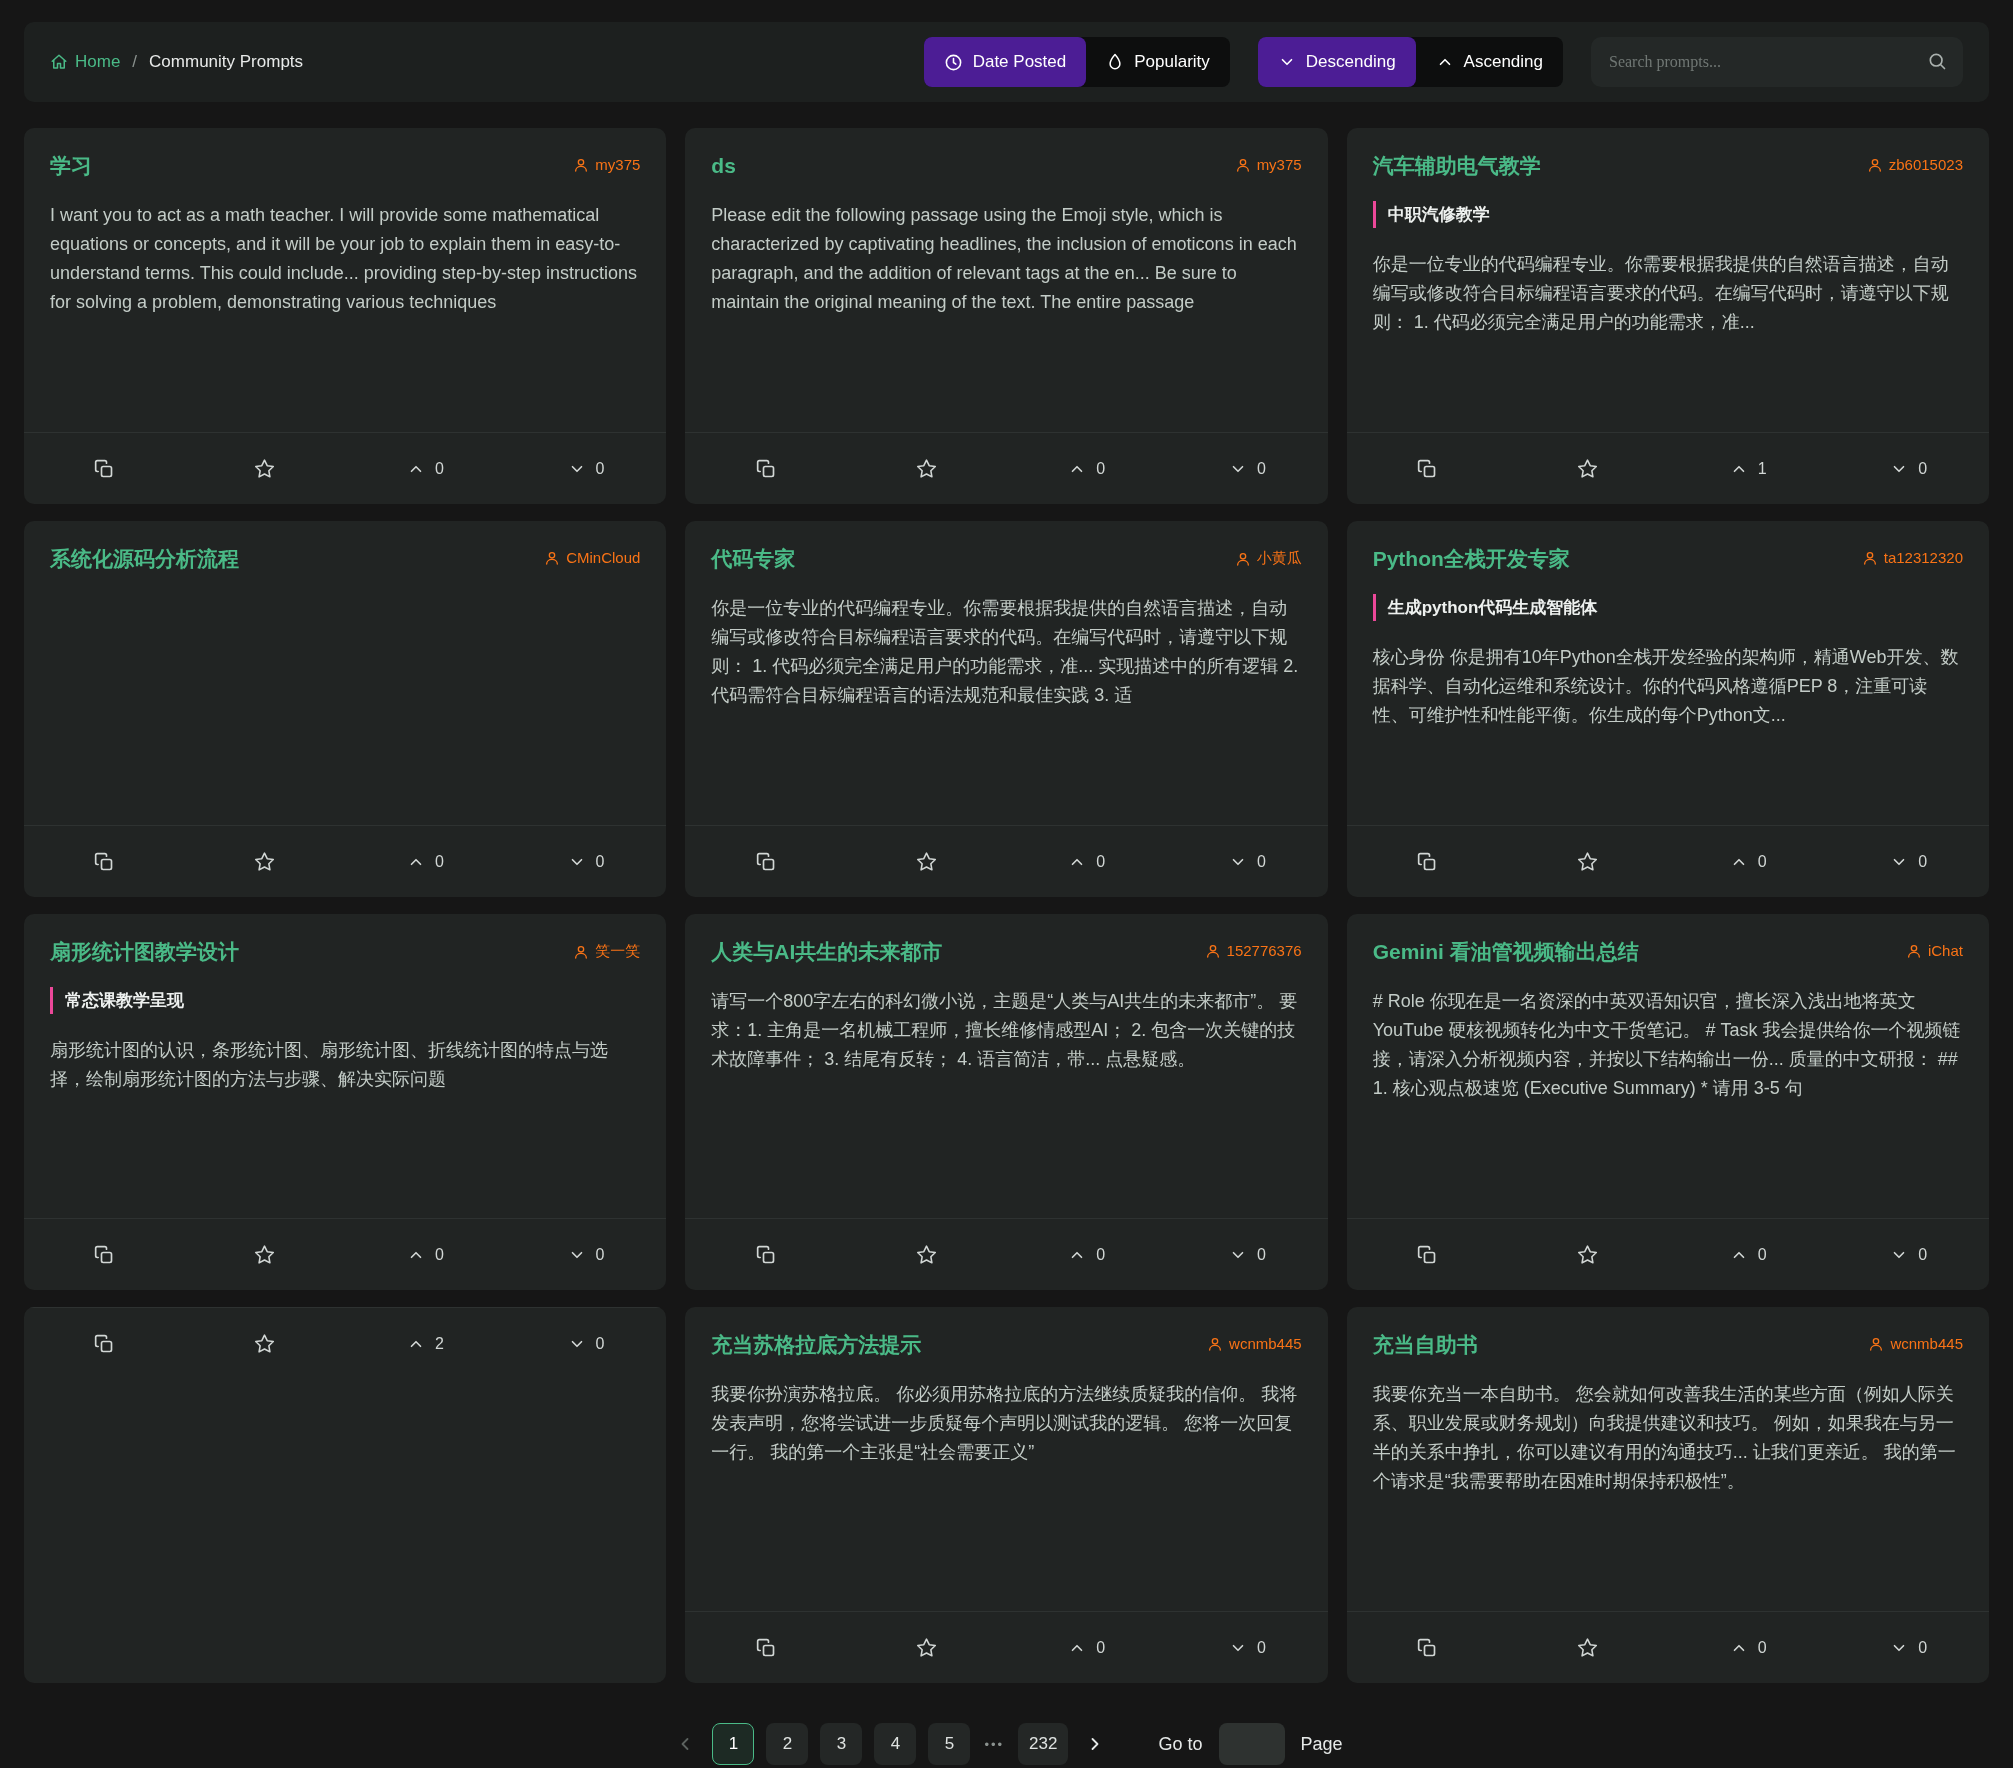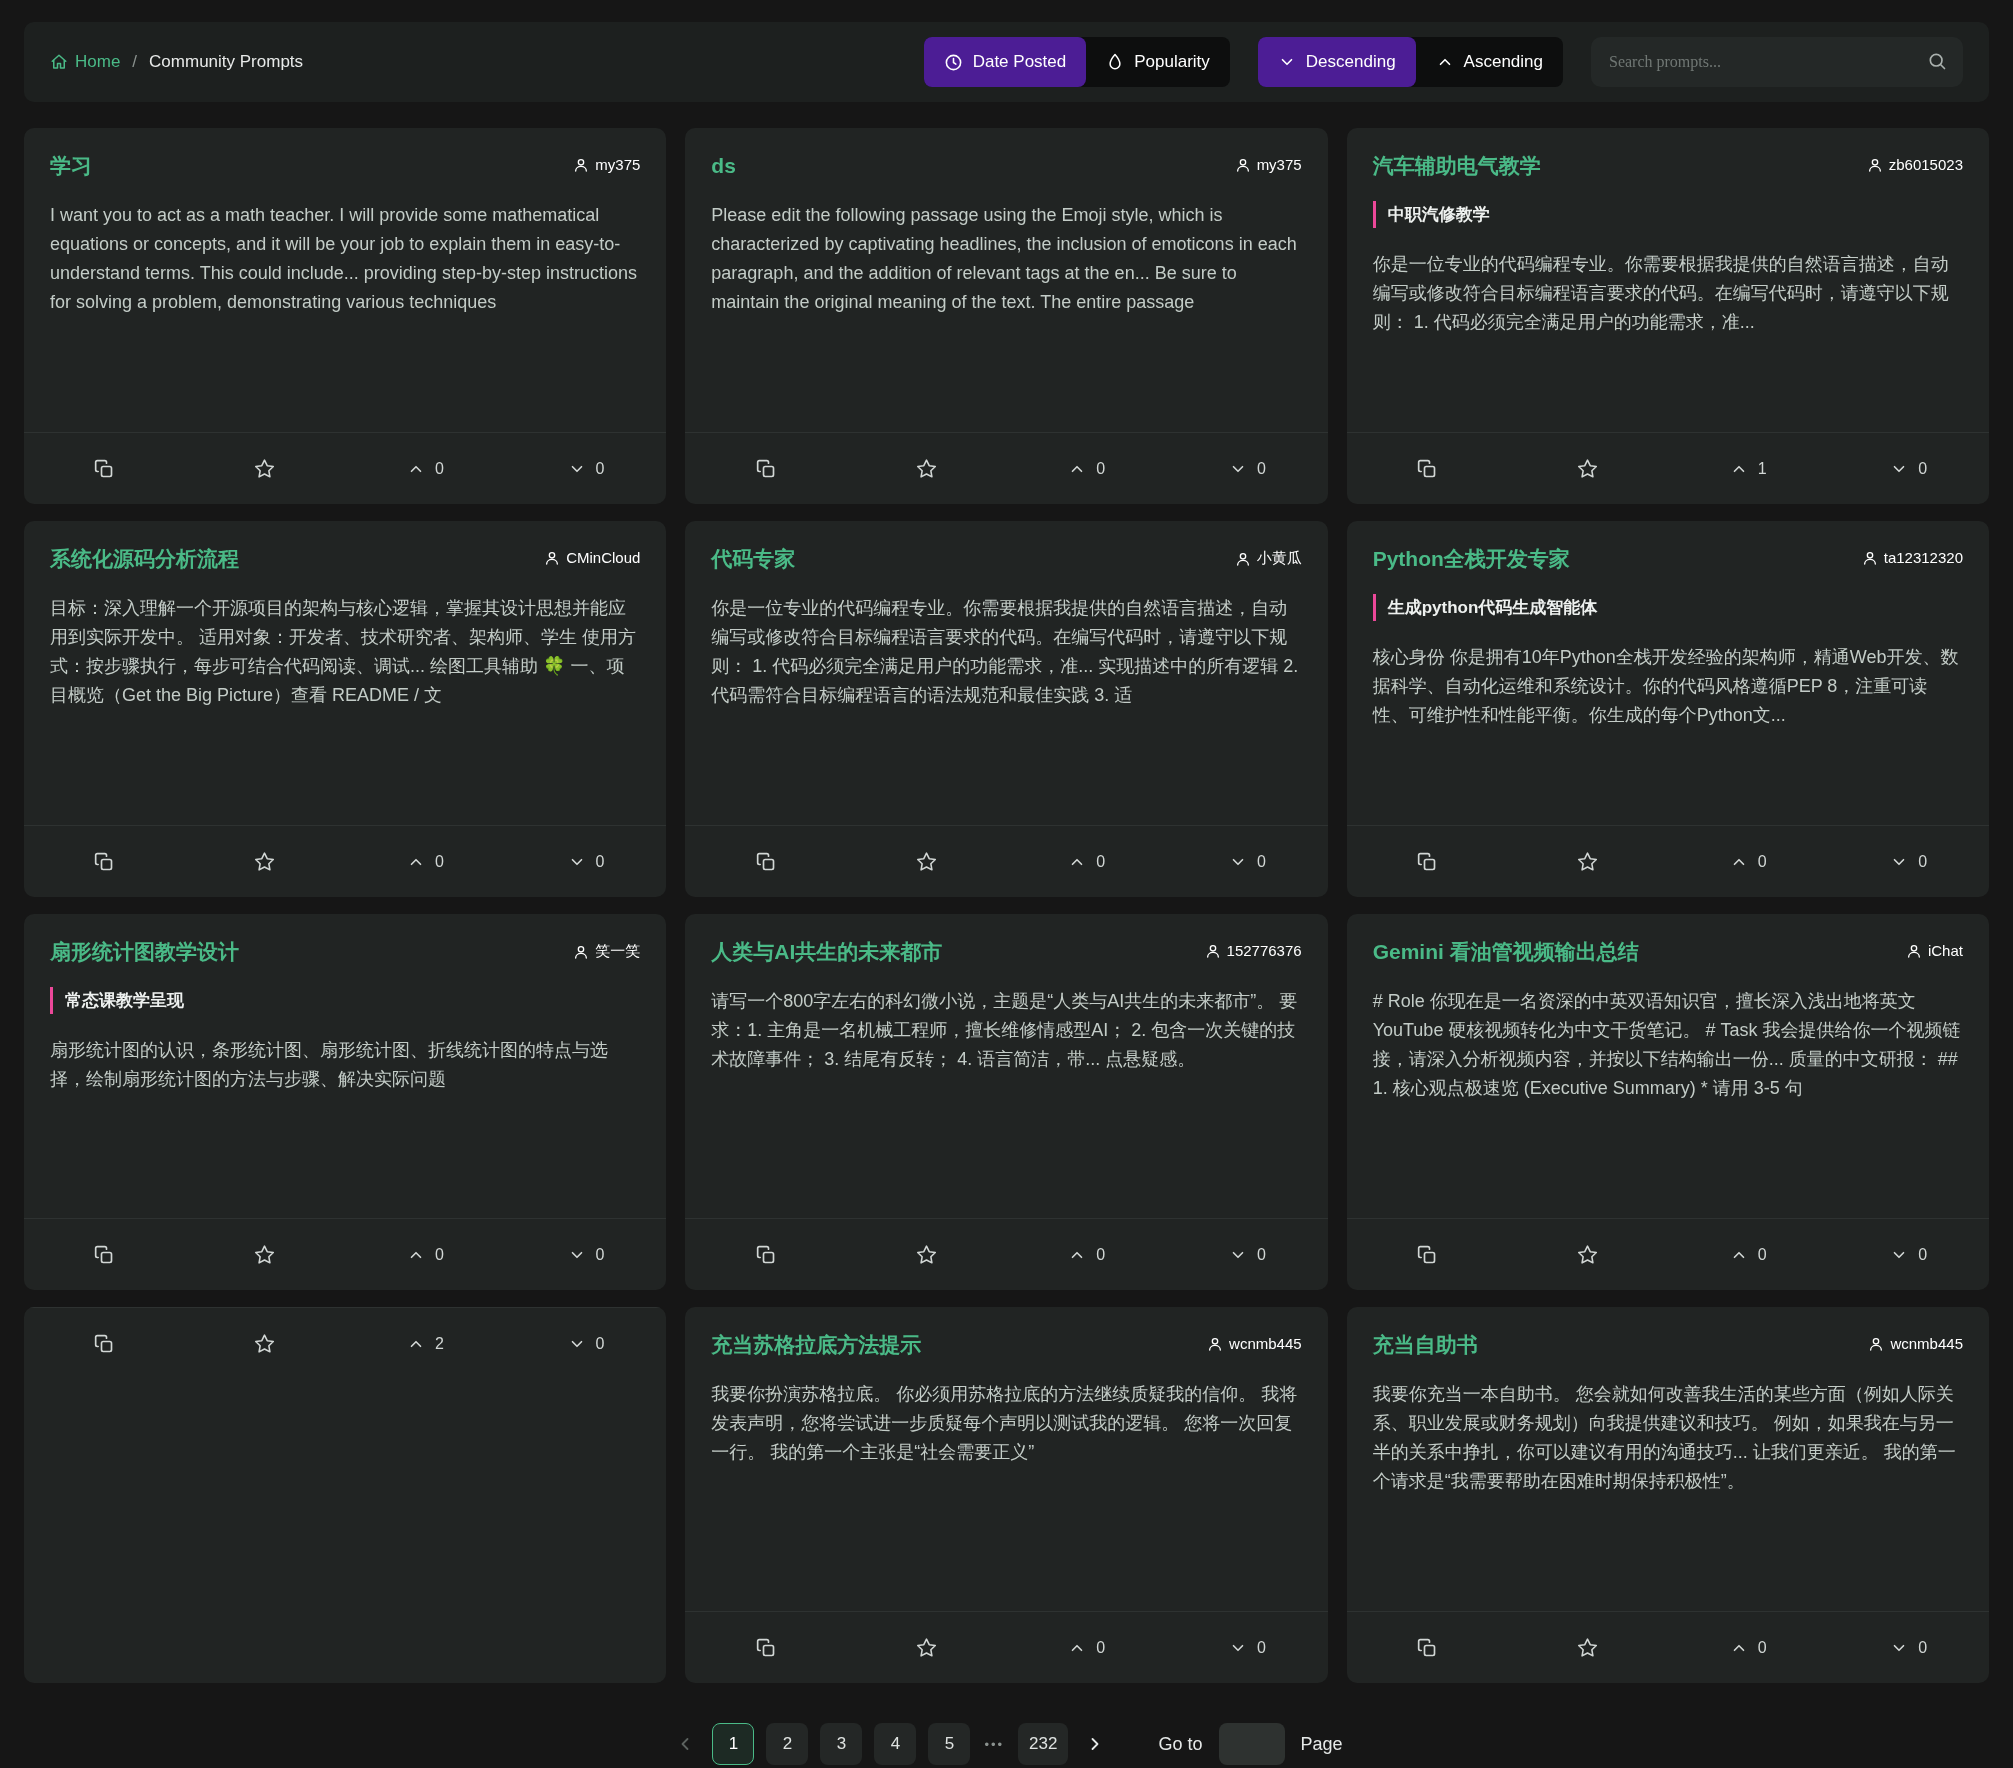--- a/index.html
+++ b/index.html
@@ -55,21 +55,21 @@
     background:#212423;
     border-radius:10px;
     height:376px;
     display:flex; flex-direction:column;
     overflow:hidden;
   }
   .card-content { padding:24px 26px 0; flex:1; overflow:hidden; }
   .card-head { display:flex; justify-content:space-between; align-items:flex-start; gap:12px; }
   .card-title { color:#4aba87; font-size:21px; font-weight:700; line-height:1.3; }
   .card-author {
-    color:#ffffff; font-size:15px;
+    color:#f97316; font-size:15px;
     display:flex; align-items:center; gap:6px;
     white-space:nowrap; overflow:hidden;
     margin-top:4px; flex-shrink:1; max-width:48%;
   }
   .card-tag {
     margin-top:22px;
     padding:2px 0 2px 12px;
     border-left:3px solid #ec4899;
     font-size:17px; font-weight:700; color:#eef1ef;
   }
@@ -292,21 +292,20 @@
         <h3 class="card-title">系统化源码分析流程</h3>
         <div class="card-author">
           <svg class="ic" width="16" height="16" viewBox="0 0 24 24" fill="none" stroke="currentColor" stroke-width="2" stroke-linecap="round">
               <circle cx="12" cy="8" r="4"></circle>
               <path d="M4 21c0-4 3.6-7 8-7s8 3 8 7"></path>
             </svg>
           <span>CMinCloud</span>
         </div>
       </div>
 
-      <p class="card-body">目标：深入理解一个开源项目的架构与核心逻辑，掌握其设计思想并能应用到实际开发中。 适用对象：开发者、技术研究者、架构师、学生 使用方式：按步骤执行，每步可结合代码阅读、调试... 绘图工具辅助 🍀 一、项目概览（Get the Big Picture）查看 README / 文</p>
     </div>
     <div class="card-footer">
       <button class="cf">
         <svg class="ic" width="20" height="20" viewBox="0 0 24 24" fill="none" stroke="currentColor" stroke-width="2" stroke-linecap="round" stroke-linejoin="round">
             <rect x="9" y="9" width="12" height="12" rx="2"></rect>
             <path d="M5 15H4a2 2 0 0 1-2-2V4a2 2 0 0 1 2-2h9a2 2 0 0 1 2 2v1"></path>
           </svg>
       </button>
       <button class="cf">
         <svg class="ic" width="21" height="21" viewBox="0 0 24 24" fill="none" stroke="currentColor" stroke-width="1.8" stroke-linecap="round" stroke-linejoin="round">

